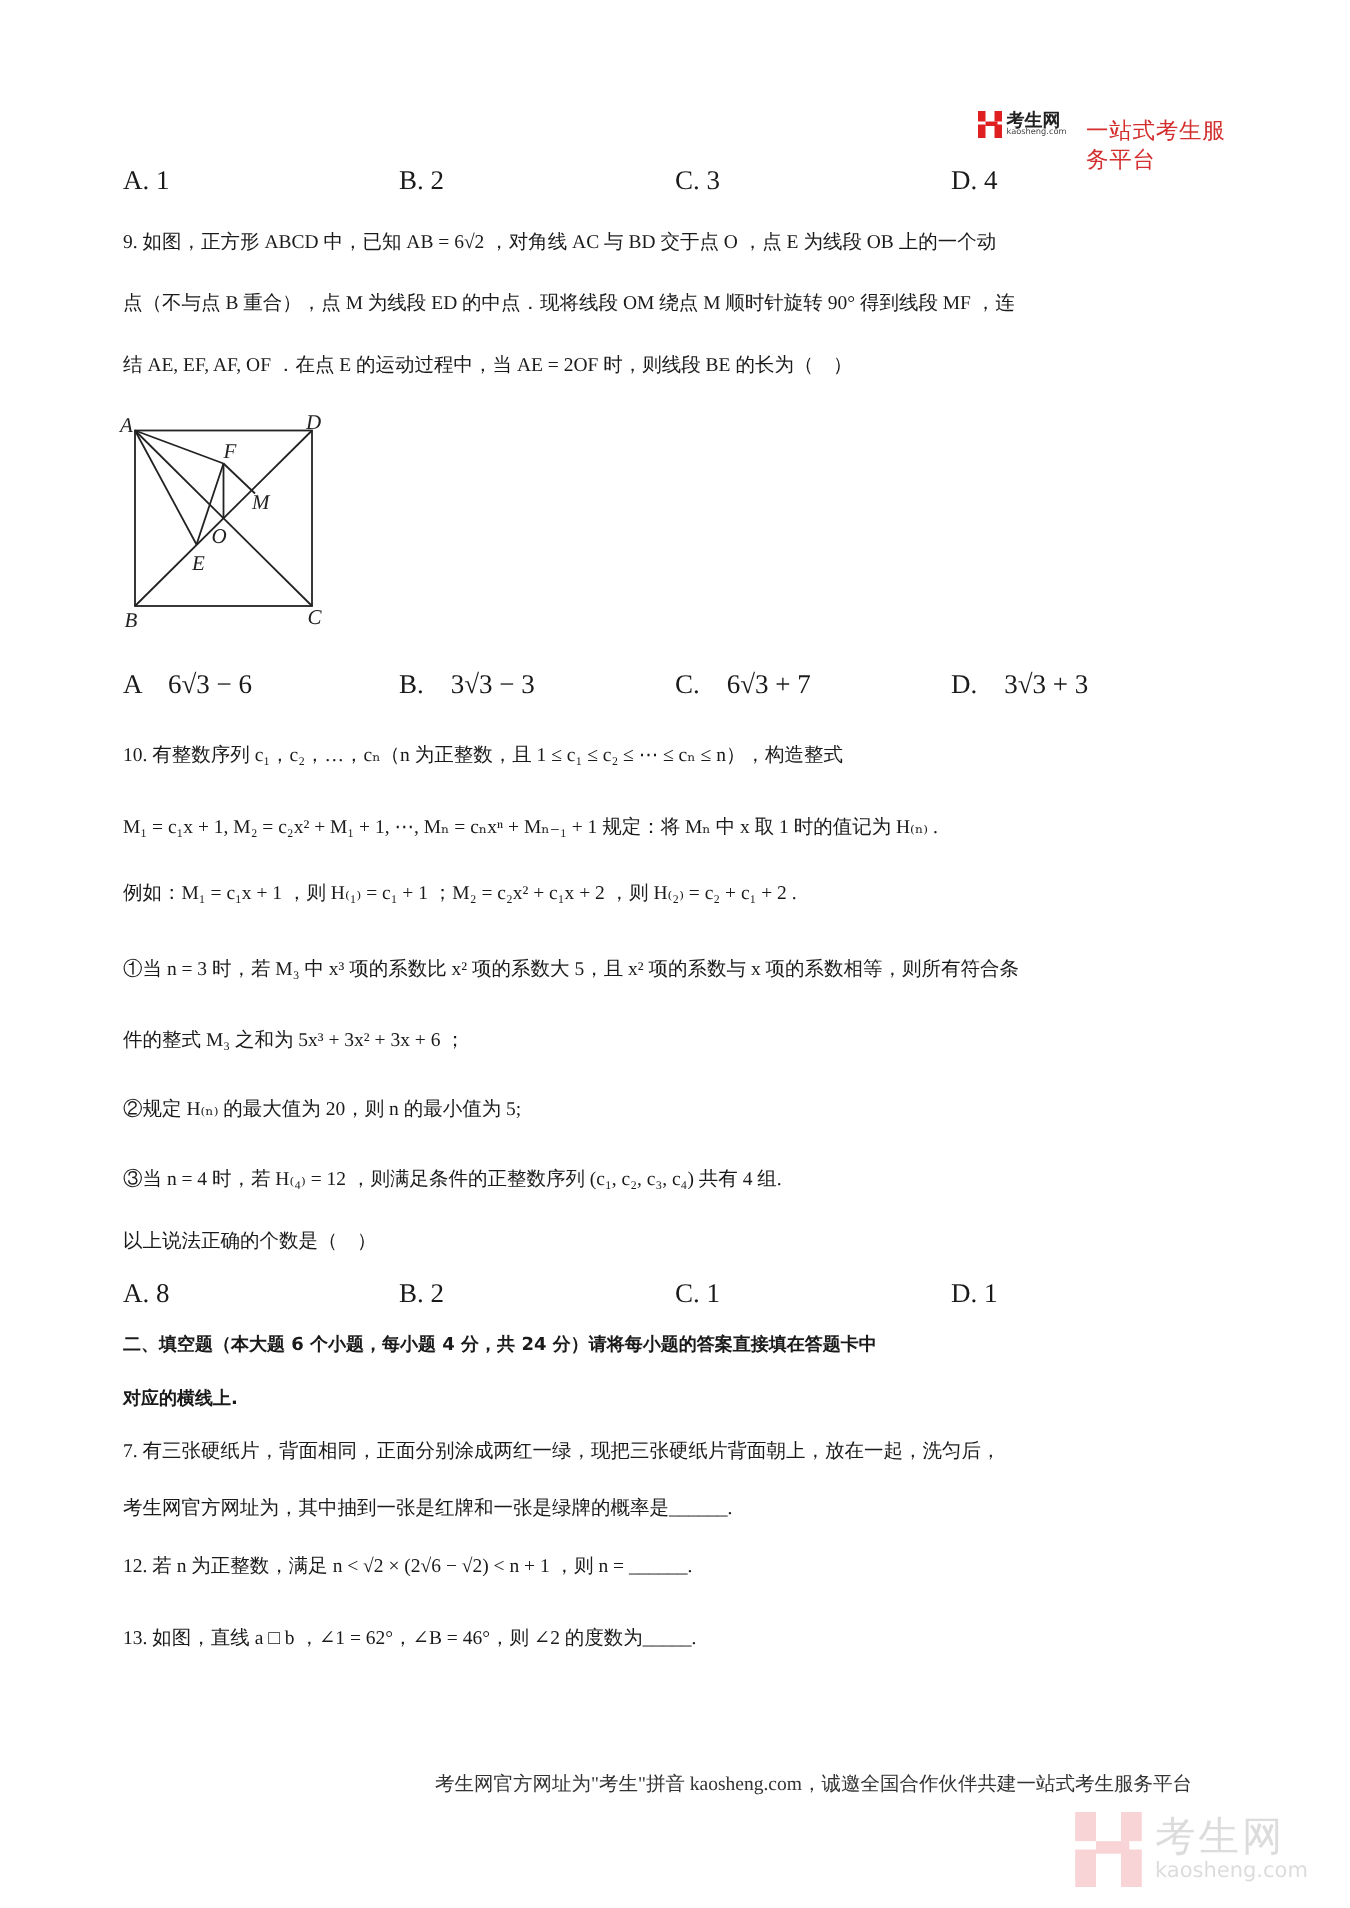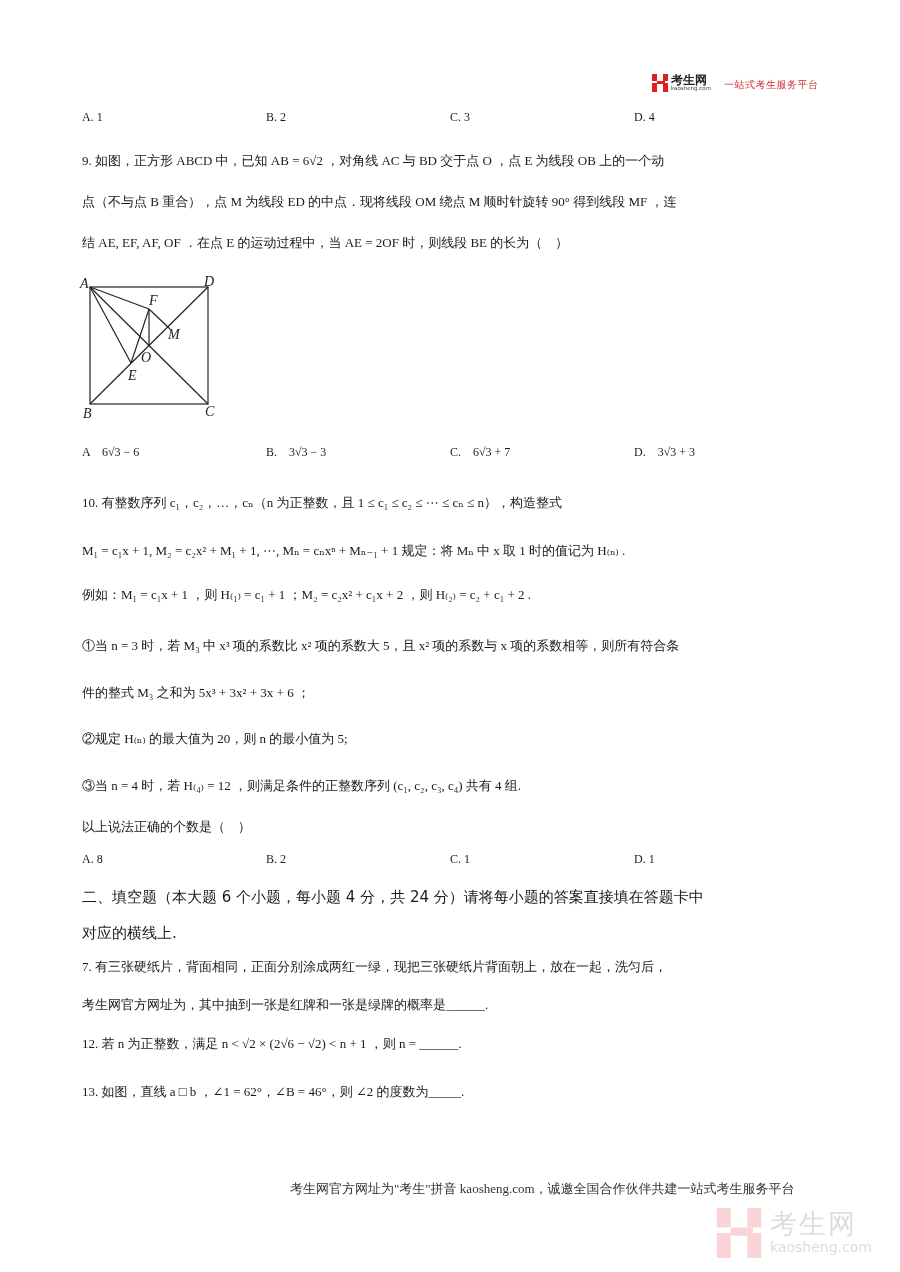--- a/index.html
+++ b/index.html
@@ -1,26 +1,26 @@
 <!DOCTYPE html>
 <html><head>
 <meta charset="utf-8">
 <style>
   html, body { margin: 0; padding: 0; background: #ffffff; }
   body { width: 900px; height: 1272px; position: relative; overflow: hidden;
          font-family: "Liberation Serif", "DejaVu Serif", serif; color: #1a1a1a; }
   .abs { position: absolute; }
   .line { position: absolute; left: 82px; font-size: 13px; white-space: nowrap; }
-  .opt { position: absolute; font-size: 12px; white-space: nowrap; }
-  .bold { font-weight: normal; font-family: "DejaVu Sans", sans-serif; font-size: 15px; }
+  .opt { position: absolute; font-size: 18px; white-space: nowrap; }
+  .bold { font-weight: bold; font-family: "DejaVu Sans", sans-serif; font-size: 12px; }
   .logo { position: absolute; left: 652px; top: 72px; width: 170px; height: 24px; }
   .logo-mark { position: absolute; left: 0; top: 2px; width: 16px; height: 18px; }
   .logo-name { position: absolute; left: 19px; top: 0; font-family: "DejaVu Sans", sans-serif; font-size: 12px; font-weight: bold; color: #222; }
   .logo-url { position: absolute; left: 19px; top: 13px; font-family: "DejaVu Sans", sans-serif; font-size: 5.5px; color: #444; }
-  .logo-slogan { position: absolute; left: 72px; top: 6px; font-family: "DejaVu Sans", sans-serif; font-size: 10px; color: #d32f2f; letter-spacing: 0.5px; }
+  .logo-slogan { position: absolute; left: 72px; top: 6px; font-family: "DejaVu Sans", sans-serif; font-size: 15px; color: #d32f2f; letter-spacing: 0.5px; }
   .footer { position: absolute; left: 290px; top: 1180px; font-size: 13px; color: #333; white-space: nowrap; }
   .watermark { position: absolute; left: 714px; top: 1206px; width: 186px; height: 56px; opacity: 0.9; }
   .wm-name { position: absolute; left: 56px; top: 0; font-family: "DejaVu Sans", sans-serif; font-size: 27px; color: #d9d9d9; letter-spacing: 2px; }
   .wm-url { position: absolute; left: 56px; top: 33px; font-family: "DejaVu Sans", sans-serif; font-size: 14px; color: #d9d9d9; }
 </style>
 </head>
 <body>
 
 <div class="logo">
   <svg class="logo-mark" viewBox="0 0 16 18">

